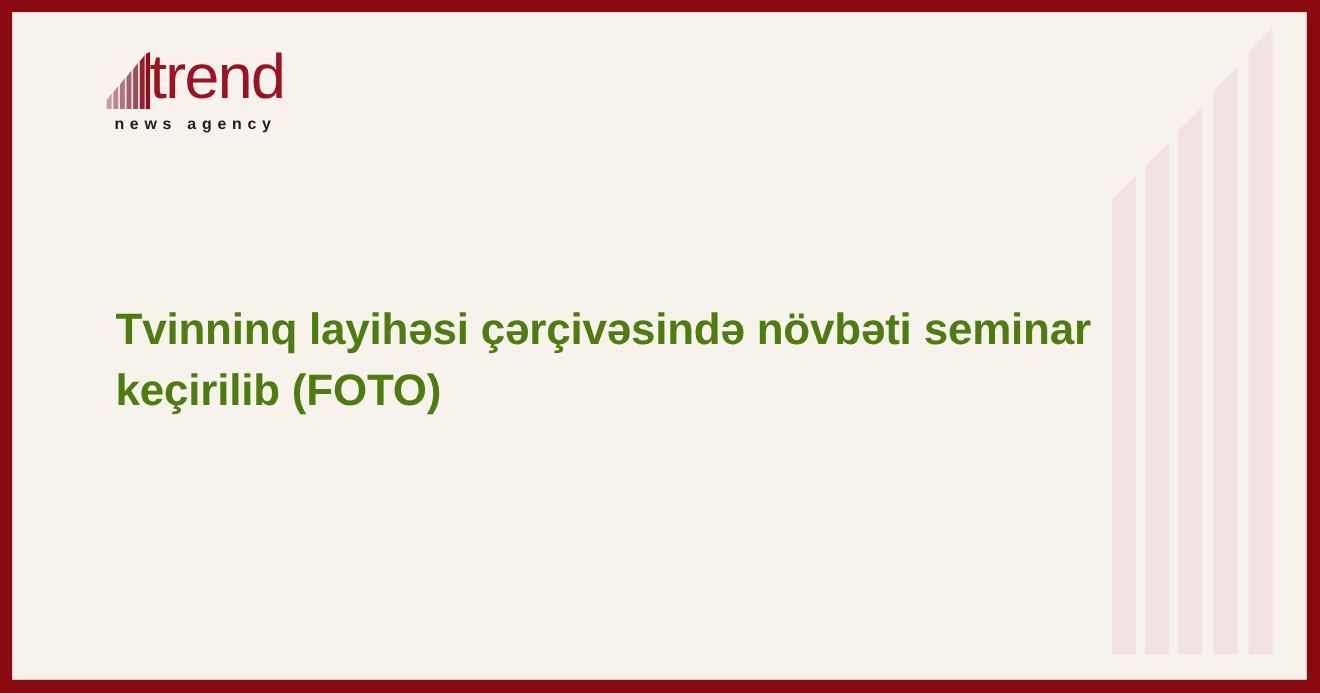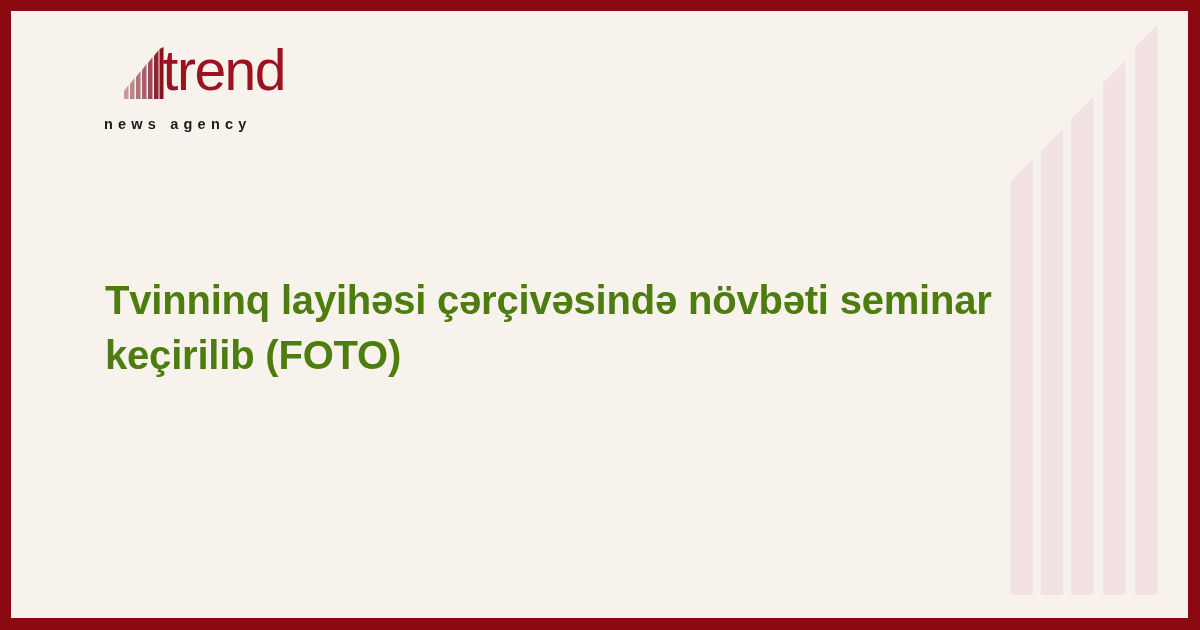--- a/index.html
+++ b/index.html
@@ -45,37 +45,36 @@
   .logo {
     position: absolute;
     left: 84px;
     top: 28px;
     width: 190px;
   }
   .logo-mark-row {
     display: flex;
     align-items: flex-end;
     height: 60px;
-    justify-content: flex-end;
   }
   .logo-bars {
     display: block;
     margin-right: 1px;
   }
   .logo-word {
     font-family: "Liberation Sans", sans-serif;
     font-size: 57px;
     line-height: 57px;
     font-weight: 400;
     color: #9c1220;
     letter-spacing: -1.5px;
     margin-left: -2px;
   }
   .logo-sub {
-    margin-top: 17px;
+    margin-top: 6px;
     margin-left: 9px;
     font-family: "Liberation Sans", sans-serif;
     font-size: 14.5px;
     font-weight: 700;
     color: #1c1c1c;
     letter-spacing: 5.2px;
   }
 
   
   .headline {

